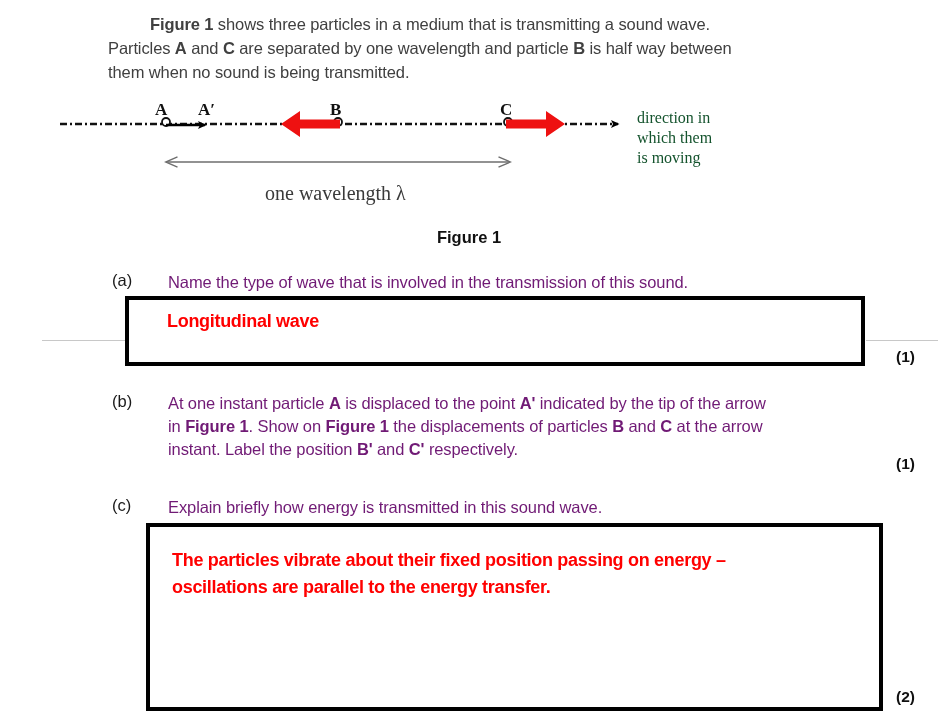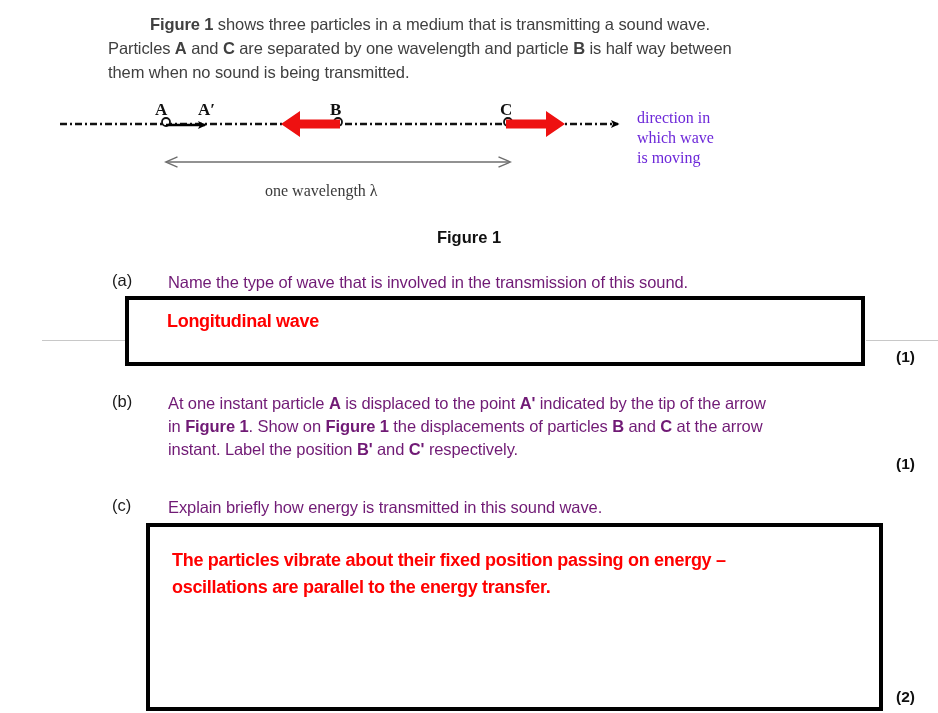--- a/index.html
+++ b/index.html
@@ -48,28 +48,28 @@
     position: absolute;
     font-family: "Liberation Serif", serif;
     font-weight: bold;
     font-size: 17px;
     color: #111111;
   }
   .fig-text {
     position: absolute;
     font-family: "Liberation Serif", serif;
     font-size: 16px;
-    color: #6d28d9;
+    color: #14532d;
     line-height: 20px;
     white-space: nowrap;
   }
   .fig-wavelength {
     position: absolute;
     font-family: "Liberation Serif", serif;
-    font-size: 16px;
+    font-size: 20px;
     color: #3a3a3a;
     white-space: nowrap;
   }
 
   
   .fig-caption {
     position: absolute;
     left: 0;
     top: 228px;
     width: 938px;
@@ -174,21 +174,21 @@
         <line x1="166" y1="66" x2="510" y2="66" stroke="#6e6e6e" stroke-width="1.5" marker-start="url(#greyArrowL)" marker-end="url(#greyArrowR)"></line>
       </g>
     </svg>
 
     <span class="fig-label" style="left:155px; top:4px;">A</span>
     <span class="fig-label" style="left:198px; top:4px;">A′</span>
     <span class="fig-label" style="left:330px; top:4px;">B</span>
     <span class="fig-label" style="left:500px; top:4px;">C</span>
 
     <span class="fig-text" style="left:637px; top:12px;">direction in</span>
-    <span class="fig-text" style="left:637px; top:32px;">which wave</span>
+    <span class="fig-text" style="left:637px; top:32px;">which them</span>
     <span class="fig-text" style="left:637px; top:52px;">is moving</span>
 
     <span class="fig-wavelength" style="left:265px; top:86px;">one wavelength λ</span>
   </div>
 
   <div class="fig-caption">Figure 1</div>
 
   <span class="q-label" style="left:112px; top:271px;">(a)</span>
   <span class="q-text" style="left:168px; top:271px;">Name the type of wave that is involved in the transmission of this sound.</span>
 

